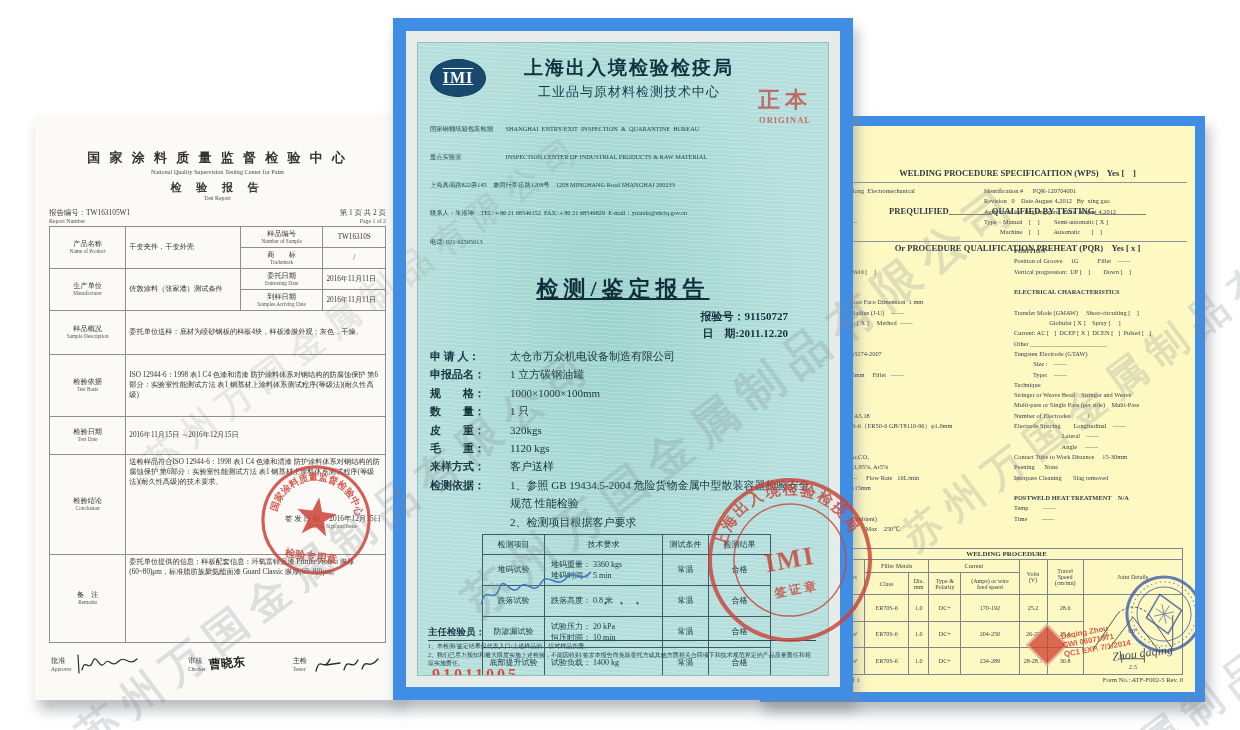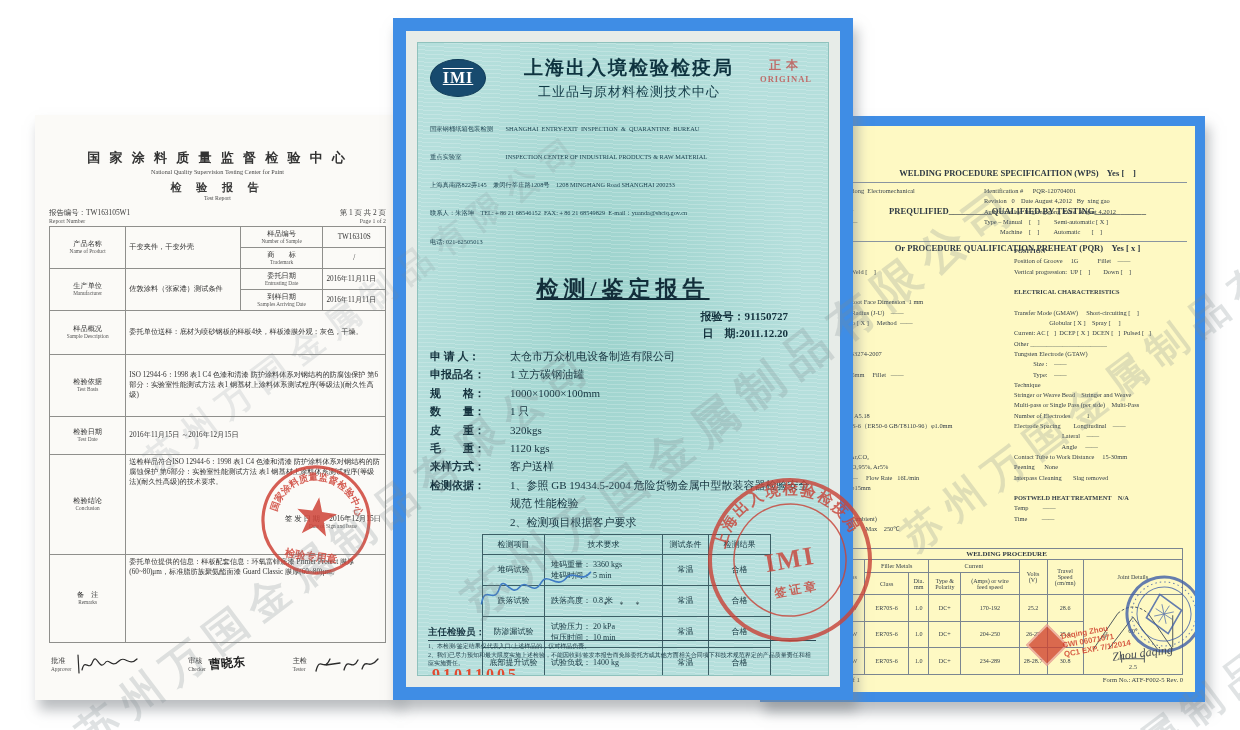--- a/index.html
+++ b/index.html
@@ -55,21 +55,21 @@
 
   
   .cd-head { display:flex; align-items:center; margin-top:2px; }
   .cd-logo { width:56px; height:38px; border-radius:50%; background:#174a6e; color:#fff;
     display:flex; align-items:center; justify-content:center; font-size:16px; font-weight:bold;
     letter-spacing:1px; text-decoration:overline underline; flex:0 0 auto; border:1px solid #0e3a57; }
   .cd-titles { flex:1; text-align:center; padding-right:44px; }
   .cd-t1 { font-size:19px; font-weight:bold; letter-spacing:2px; color:#0f3440; }
   .cd-t2 { font-size:13px; letter-spacing:1px; color:#123a46; margin-top:2px; }
   .cd-original { position:absolute; right:16px; top:14px; text-align:center; color:#c0504d; opacity:.8; z-index:3; }
-  .cd-original .l1 { font-size:12px; font-weight:bold; letter-spacing:5px; }
+  .cd-original .l1 { font-size:22px; font-weight:bold; letter-spacing:5px;margin-top:28px; }
   .cd-original .l2 { font-size:8.5px; letter-spacing:1px; font-weight:bold; }
   .cd-addr { margin-top:4px; font-size:6.3px; line-height:9.4px; color:#1d4250; white-space:pre; }
   .cd-rtitle { text-align:center; font-size:22px; font-weight:bold; letter-spacing:5px; color:#122e3a; margin-top:9px;text-decoration:underline; }
   .cd-repno { text-align:right; padding-right:28px; font-size:11px; font-weight:bold; color:#14323e; margin-top:4px; line-height:17px; }
   .cd-fields { margin-top:5px; font-size:11px; color:#15323e; }
   .cd-field { display:flex; line-height:18.4px; }
   .cd-field .lb { width:80px; font-weight:bold; flex:0 0 auto; }
   .cd-field .vl { flex:1; }
   .cd-table { border-collapse:collapse; table-layout:fixed; margin:3px 0 0 52px; width:288px;
     font-size:8px; color:#173640; }

